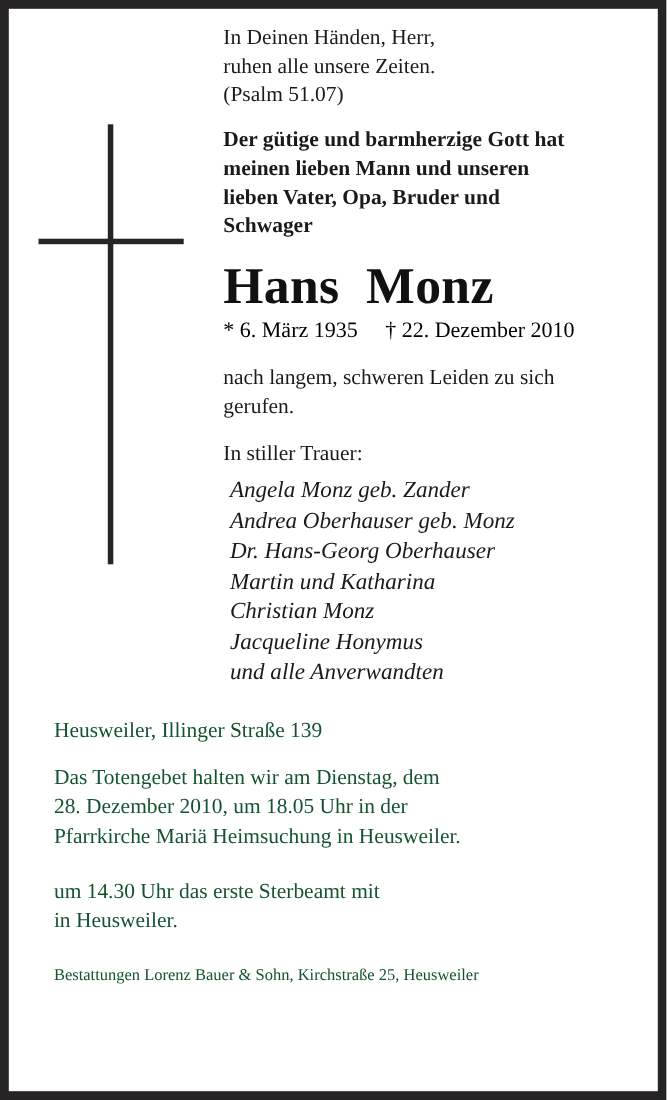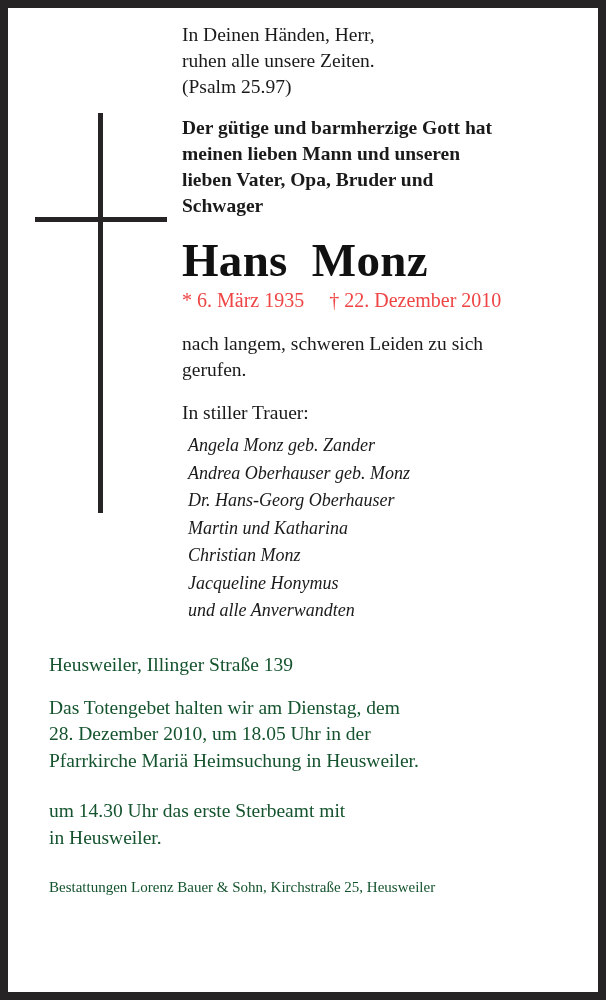--- a/index.html
+++ b/index.html
@@ -52,21 +52,21 @@
     left: 27px;
     top: 209px;
     width: 132px;
     height: 5px;
     background: #272425;
   }
 
   
   .upper {
     position: absolute;
-    left: 174px;
+    left: 195px;
     top: 14px;
     width: 398px;
   }
 
   .verse,
   .intro,
   .called,
   .mourn-label {
     color: #1b1a1a;
     font-size: 19.5px;
@@ -87,36 +87,36 @@
     font-weight: bold;
     line-height: 50px;
     color: #121111;
     letter-spacing: 0.3px;
     white-space: pre;
   }
   .dates {
     display: block;
     font-size: 20px;
     line-height: 28px;
-    color: #ef4444;
+    color: #000000;
     white-space: pre;
     margin-top: 1px;
   }
 
   .called { margin-top: 17px; margin-bottom: 17px; }
   .mourn-label { margin-bottom: 6px; }
 
   .mourners {
     list-style: none;
     margin: 0;
     padding: 0 0 0 6px;
   }
   .mourners li {
     font-style: italic;
-    font-size: 18px;
+    font-size: 21px;
     line-height: 27.5px;
     color: #1b1a1a;
     white-space: nowrap;
   }
 
   
   .lower {
     position: absolute;
     left: 25px;
     top: 628px;
@@ -152,21 +152,21 @@
     <div class="cross">
       <div class="cross-vertical"></div>
       <div class="cross-horizontal"></div>
     </div>
 
     <div class="upper">
 
       <p class="verse">
         <span class="nowrap-line">In Deinen Händen, Herr,</span>
         <span class="nowrap-line">ruhen alle unsere Zeiten.</span>
-        <span class="nowrap-line">(Psalm 25.97)</span>
+        <span class="nowrap-line">(Psalm 51.07)</span>
       </p>
 
       <p class="intro">
         <span class="nowrap-line">Der gütige und barmherzige Gott hat</span>
         <span class="nowrap-line">meinen lieben Mann und unseren</span>
         <span class="nowrap-line">lieben Vater, Opa, Bruder und</span>
         <span class="nowrap-line">Schwager</span>
       </p>
 
       <div class="name-block">

